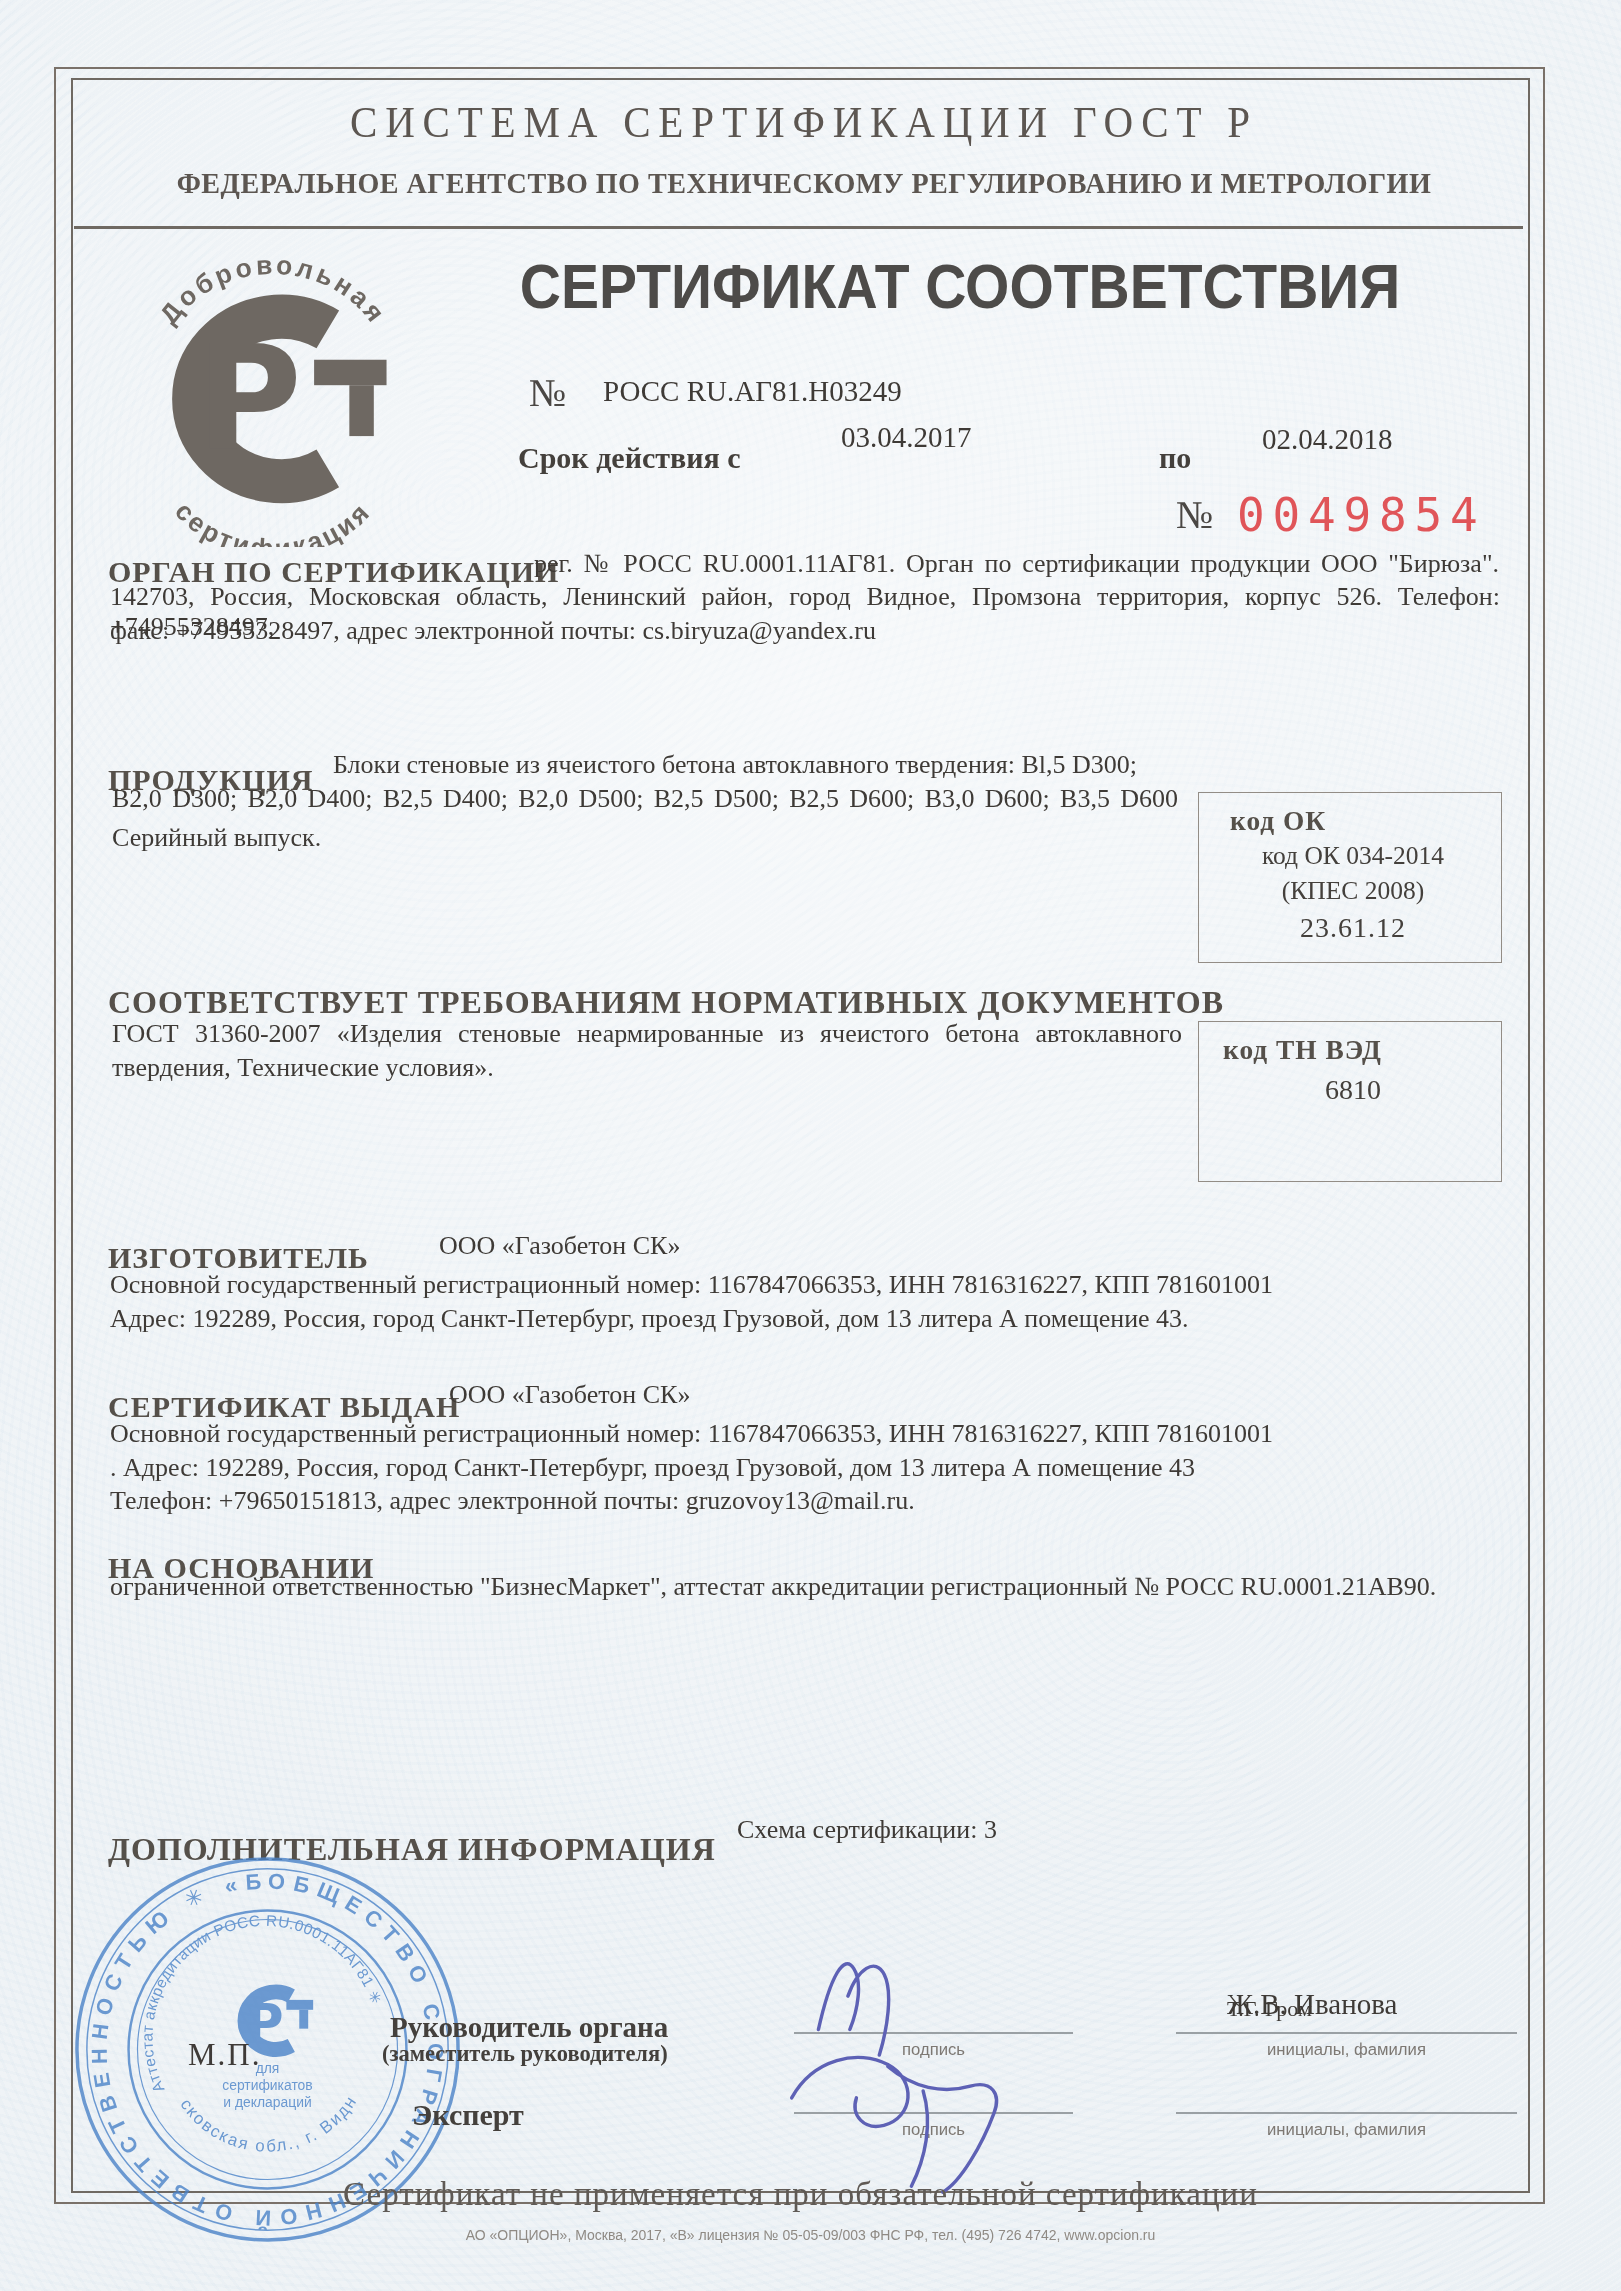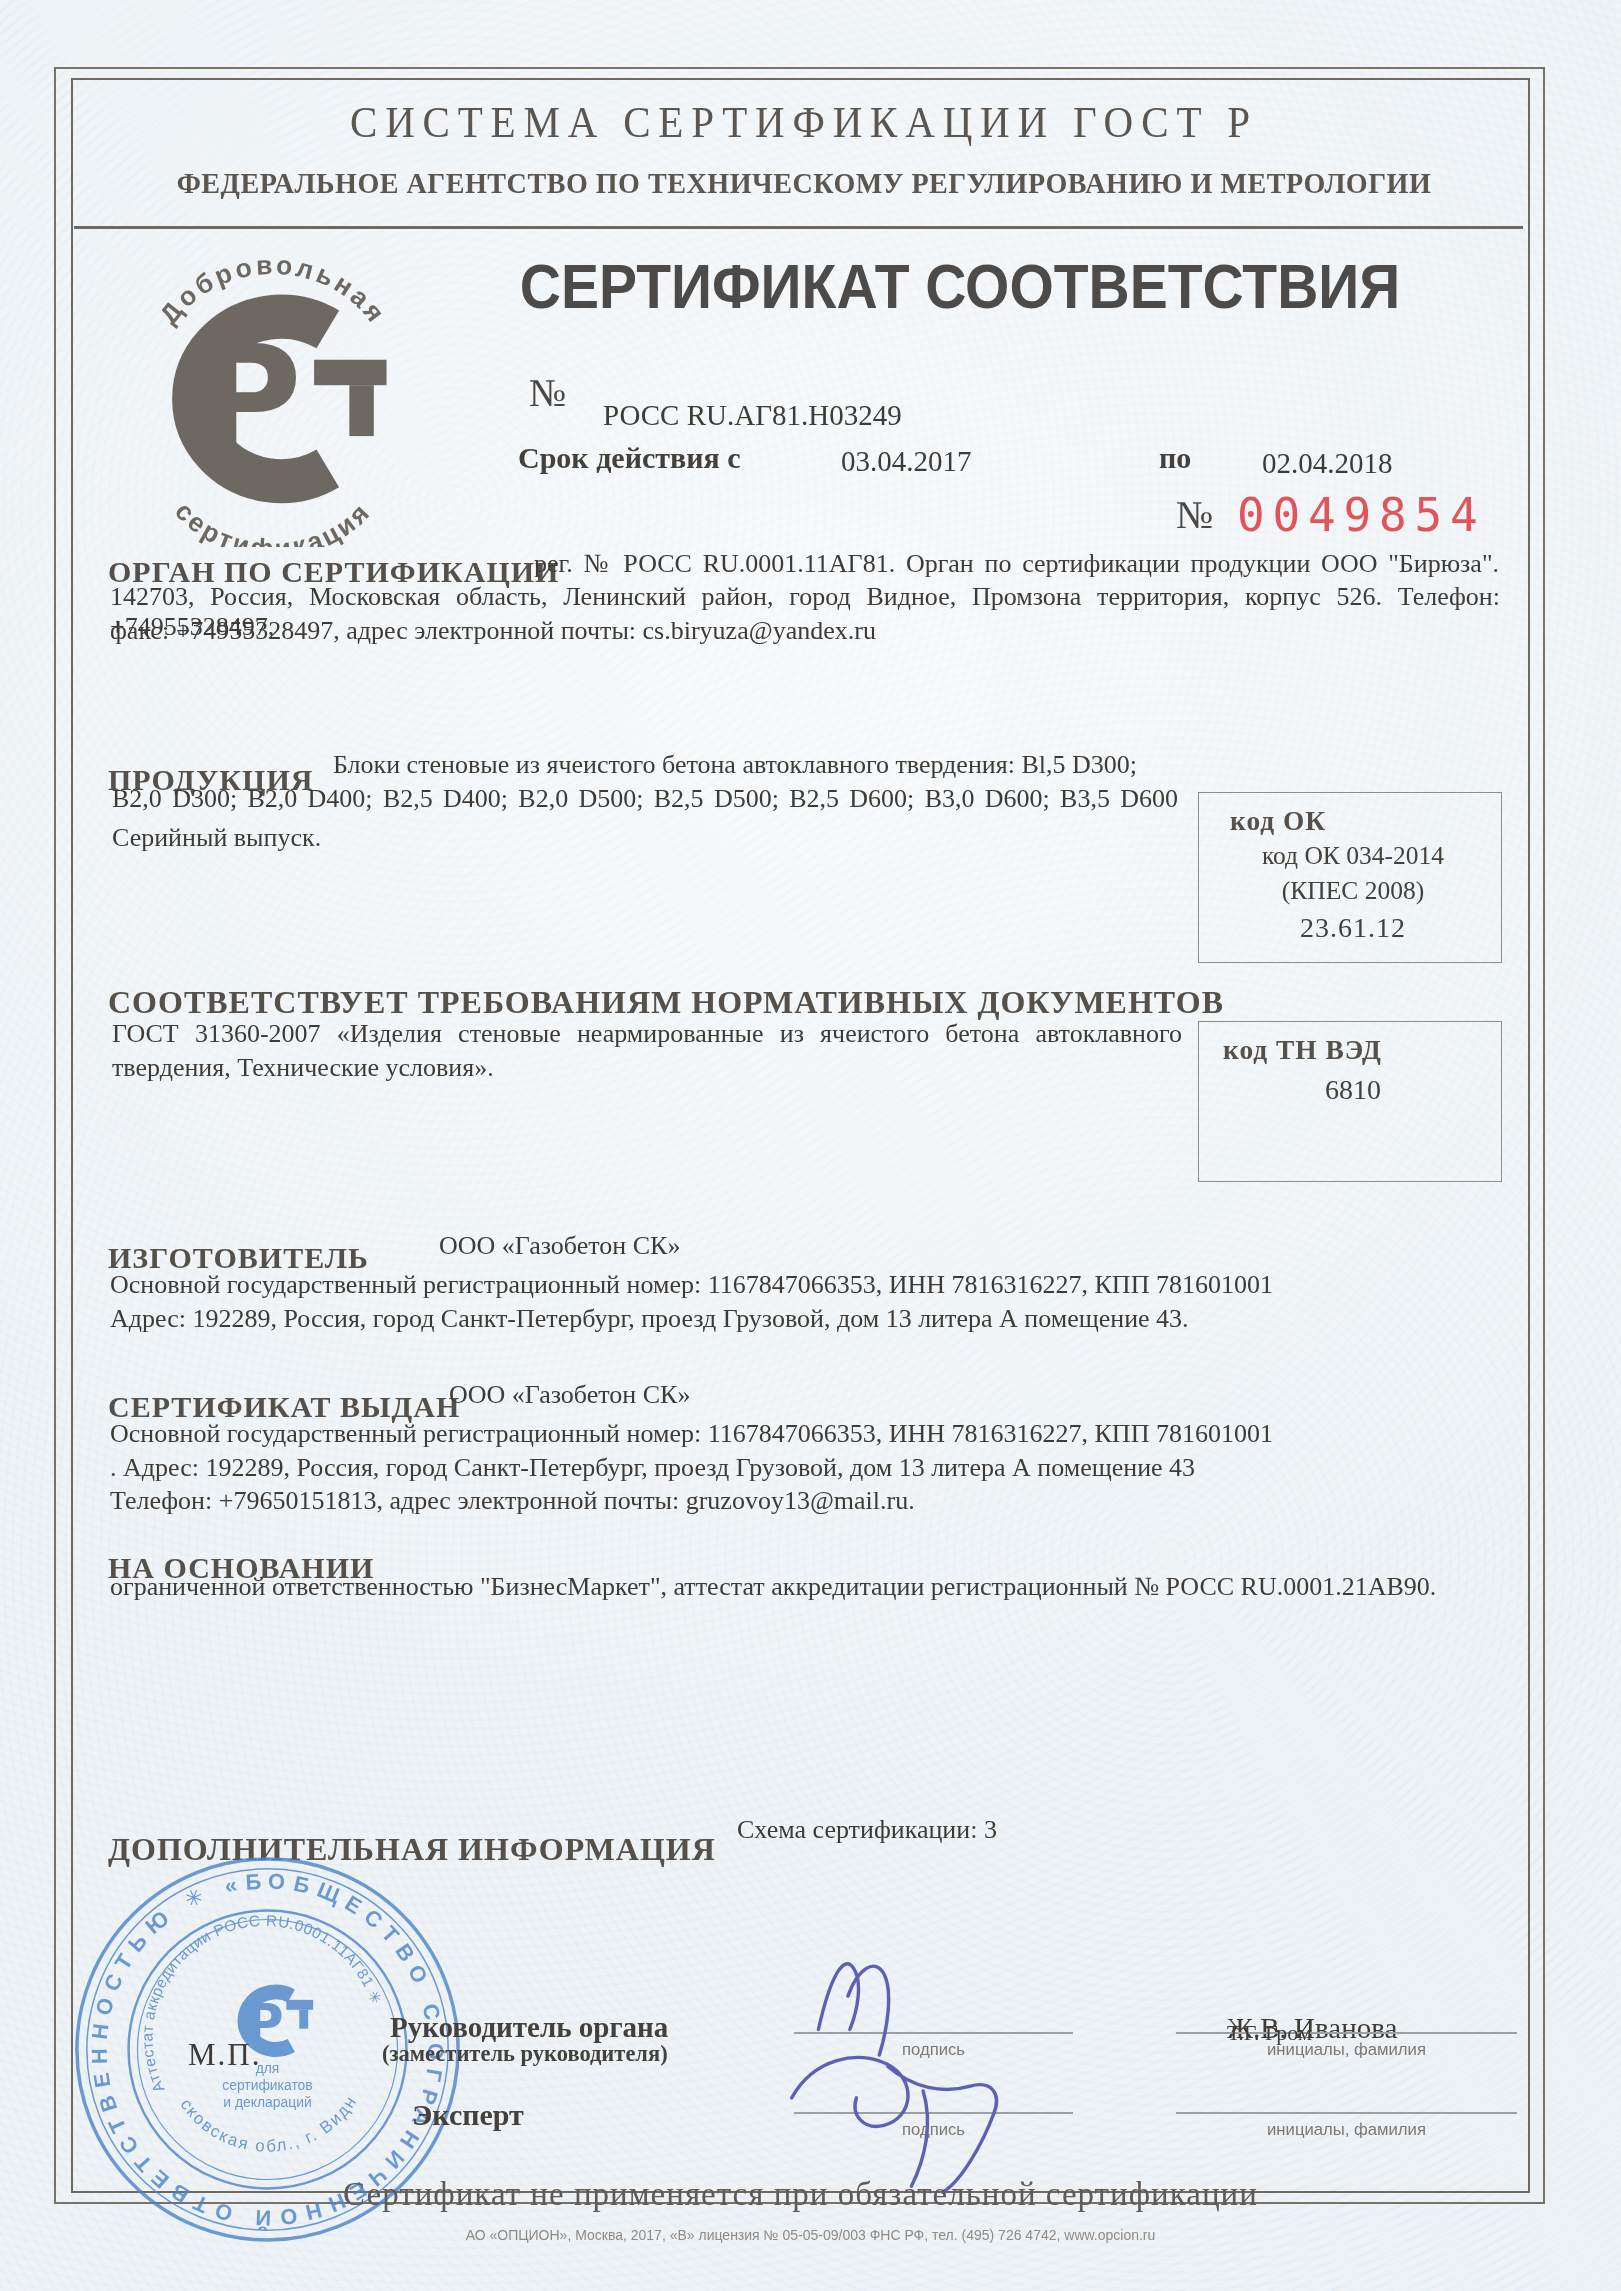--- a/index.html
+++ b/index.html
@@ -14,21 +14,21 @@
   }
   .abs{position:absolute;}
   .frame-outer{left:54px;top:67px;width:1487px;height:2133px;border:2px solid #7a7169;}
   .frame-inner{left:71px;top:78px;width:1455px;height:2111px;border:2.9px solid #6f6962;}
   .hdr-divider{left:74px;top:226px;width:1449px;height:2.9px;background:#6f6962;}
   .hdr1{left:69px;top:98px;width:1470px;text-align:center;font-size:41px;letter-spacing:7.8px;color:#5c5651;transform:scaleY(1.08);}
   .hdr2{left:69px;top:167px;width:1470px;text-align:center;font-size:29px;font-weight:bold;letter-spacing:0.5px;color:#5c5651;transform:scale(.97,1.05);}
   .doc-title{left:421px;top:253px;width:1078px;text-align:center;font-family:"Liberation Sans","DejaVu Sans",sans-serif;
     font-weight:bold;font-size:57px;color:#4d4b49;transform:scale(1.0,1.1);letter-spacing:0;}
   .no-label{font-size:39px;color:#4a4744;}
-  .val{font-size:29px;color:#3e3a36;margin-top:24px;}
+  .val{font-size:29px;color:#3e3a36;}
   .blabel{font-weight:bold;font-size:30px;color:#44403c;}
   .serial{font-family:"DejaVu Sans Mono",monospace;font-size:46px;letter-spacing:7.8px;color:#e05559;}
   .sec-label{font-weight:bold;font-size:30px;letter-spacing:1px;color:#55504a;white-space:nowrap;}
   .body-t{font-size:26px;color:#3e3a36;white-space:nowrap;}
   .jline{font-size:26px;color:#3e3a36;text-align:justify;text-align-last:justify;}
   .box{border:1.5px solid #938d86;}
   .box-label{font-size:27.4px;color:#55504a;letter-spacing:1px;font-weight:bold;}
   .box-val{font-size:25.5px;color:#44403c;text-align:center;}
   .cap{font-family:"Liberation Sans","DejaVu Sans",sans-serif;font-size:16.7px;color:#7d7873;}
   .sig-line{height:2px;background:#9aa0a4;}

